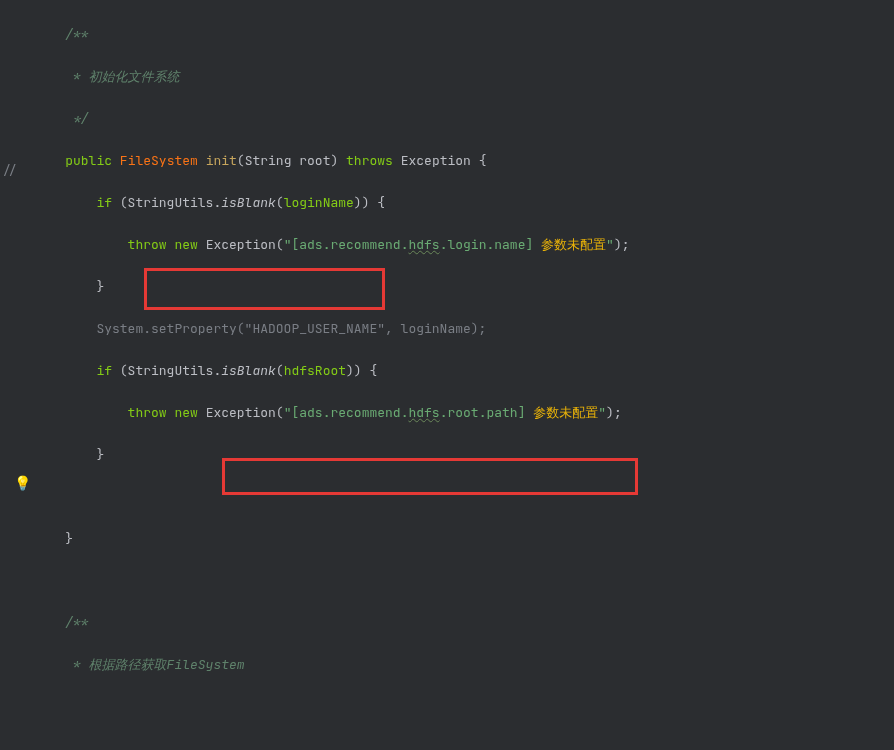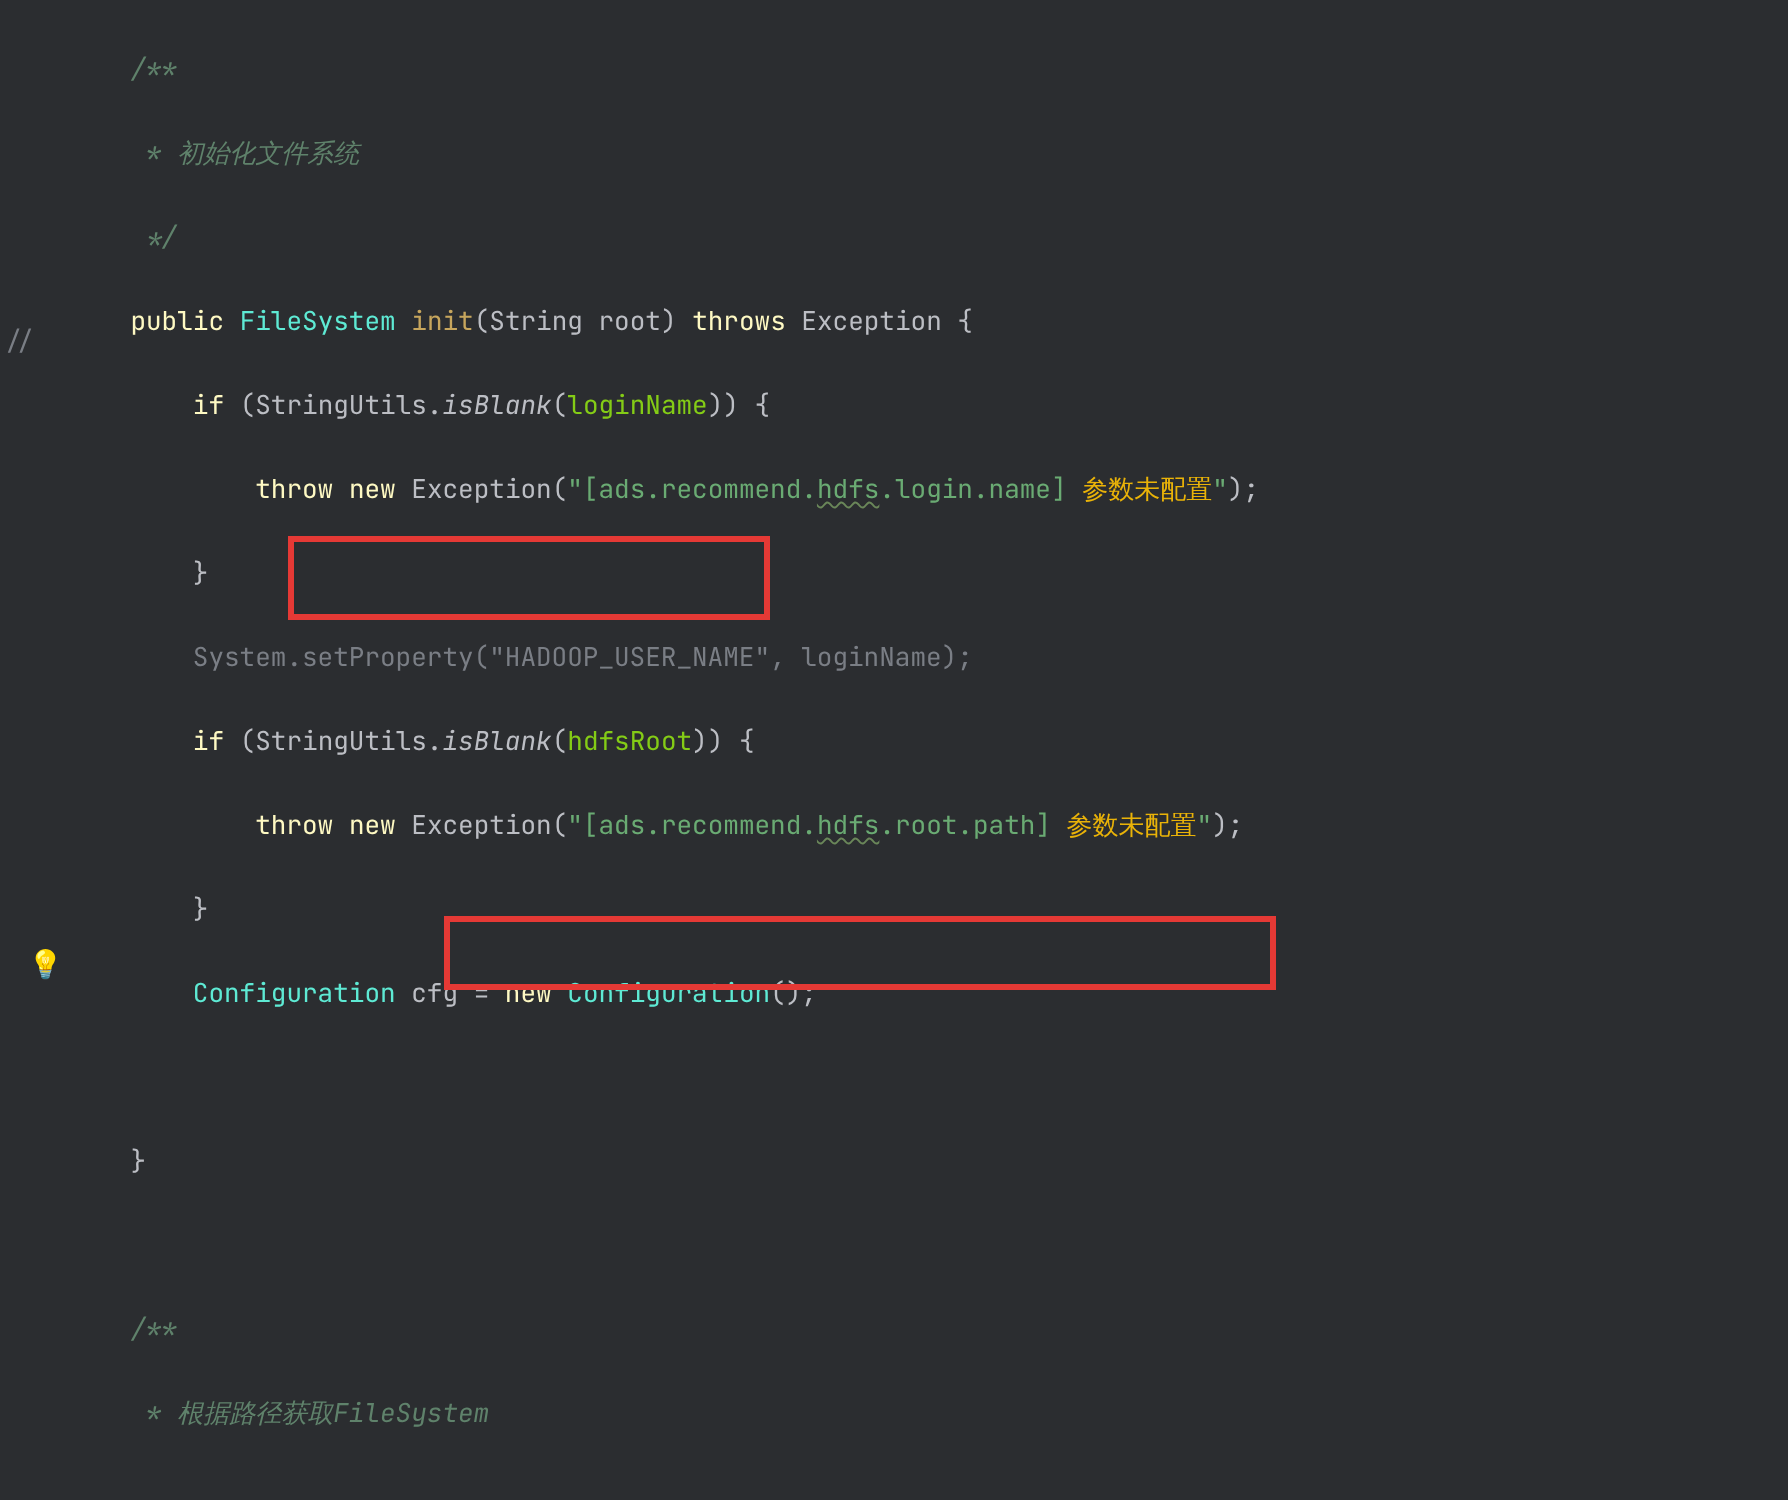--- a/index.html
+++ b/index.html
@@ -40,22 +40,22 @@
     position: absolute;
     left: 30px;
     top: 0;
     right: 0;
     padding: 3px 0 0 4px;
     white-space: pre;
   }
   .line { height: 21px; display: block; }
   
   .c-comment { color: #5f826b; font-style: italic; }
-  .c-keyword { color: #fef9c3; }
-  .c-type { color: #5eead4; text-align: center; }
+  .c-keyword { color: #84cc16; }
+  .c-type { color: #f97316; text-align: center; }
   .c-method-def { color: #c7a65d; margin-top: 16px; }
   .c-field { color: #84cc16; }
   .c-string { color: #6aab73; }
   .c-punct { color: #bcbec4; }
   .c-static { color: #bcbec4; font-style: italic; margin-top: 46px; }
   .c-wavy { text-decoration: underline wavy #6a8759; text-decoration-thickness: 1px; }
   .c-cn { color: #eab308; }
   .c-gray { color: #7a7e85; }
 
   .redbox {
@@ -79,21 +79,20 @@
 <span class="line">    <span class="c-comment"> * 初始化文件系统</span></span>
 <span class="line">    <span class="c-comment"> */</span></span>
 <span class="line">    <span class="c-keyword">public</span> <span class="c-type">FileSystem</span> <span class="c-method-def">init</span><span>(String root) </span><span class="c-keyword">throws</span><span> Exception {</span></span>
 <span class="line">        <span class="c-keyword">if</span><span> (StringUtils.</span><span class="c-static">isBlank</span><span>(</span><span class="c-field">loginName</span><span>)) {</span></span>
 <span class="line">            <span class="c-keyword">throw</span> <span class="c-keyword">new</span><span> Exception(</span><span class="c-string">"[ads.recommend.</span><span class="c-string c-wavy">hdfs</span><span class="c-string">.login.name] </span><span class="c-cn">参数未配置</span><span class="c-string">"</span><span>);</span></span>
 <span class="line">        <span>}</span></span>
 <span class="line"><span class="c-gray">        System.setProperty("HADOOP_USER_NAME", loginName);</span></span>
 <span class="line">        <span class="c-keyword">if</span><span> (StringUtils.</span><span class="c-static">isBlank</span><span>(</span><span class="c-field">hdfsRoot</span><span>)) {</span></span>
 <span class="line">            <span class="c-keyword">throw</span> <span class="c-keyword">new</span><span> Exception(</span><span class="c-string">"[ads.recommend.</span><span class="c-string c-wavy">hdfs</span><span class="c-string">.root.path] </span><span class="c-cn">参数未配置</span><span class="c-string">"</span><span>);</span></span>
 <span class="line">        <span>}</span></span>
-<span class="line">        <span class="c-type">Configuration</span><span> cfg = </span><span class="c-keyword">new</span> <span class="c-type">Configuration</span><span>();</span></span>
 <span class="line"> </span>
 <span class="line">    <span>}</span></span>
 <span class="line"> </span>
 <span class="line">    <span class="c-comment">/**</span></span>
 <span class="line">    <span class="c-comment"> * 根据路径获取FileSystem</span></span>
 
 
 
 
 

